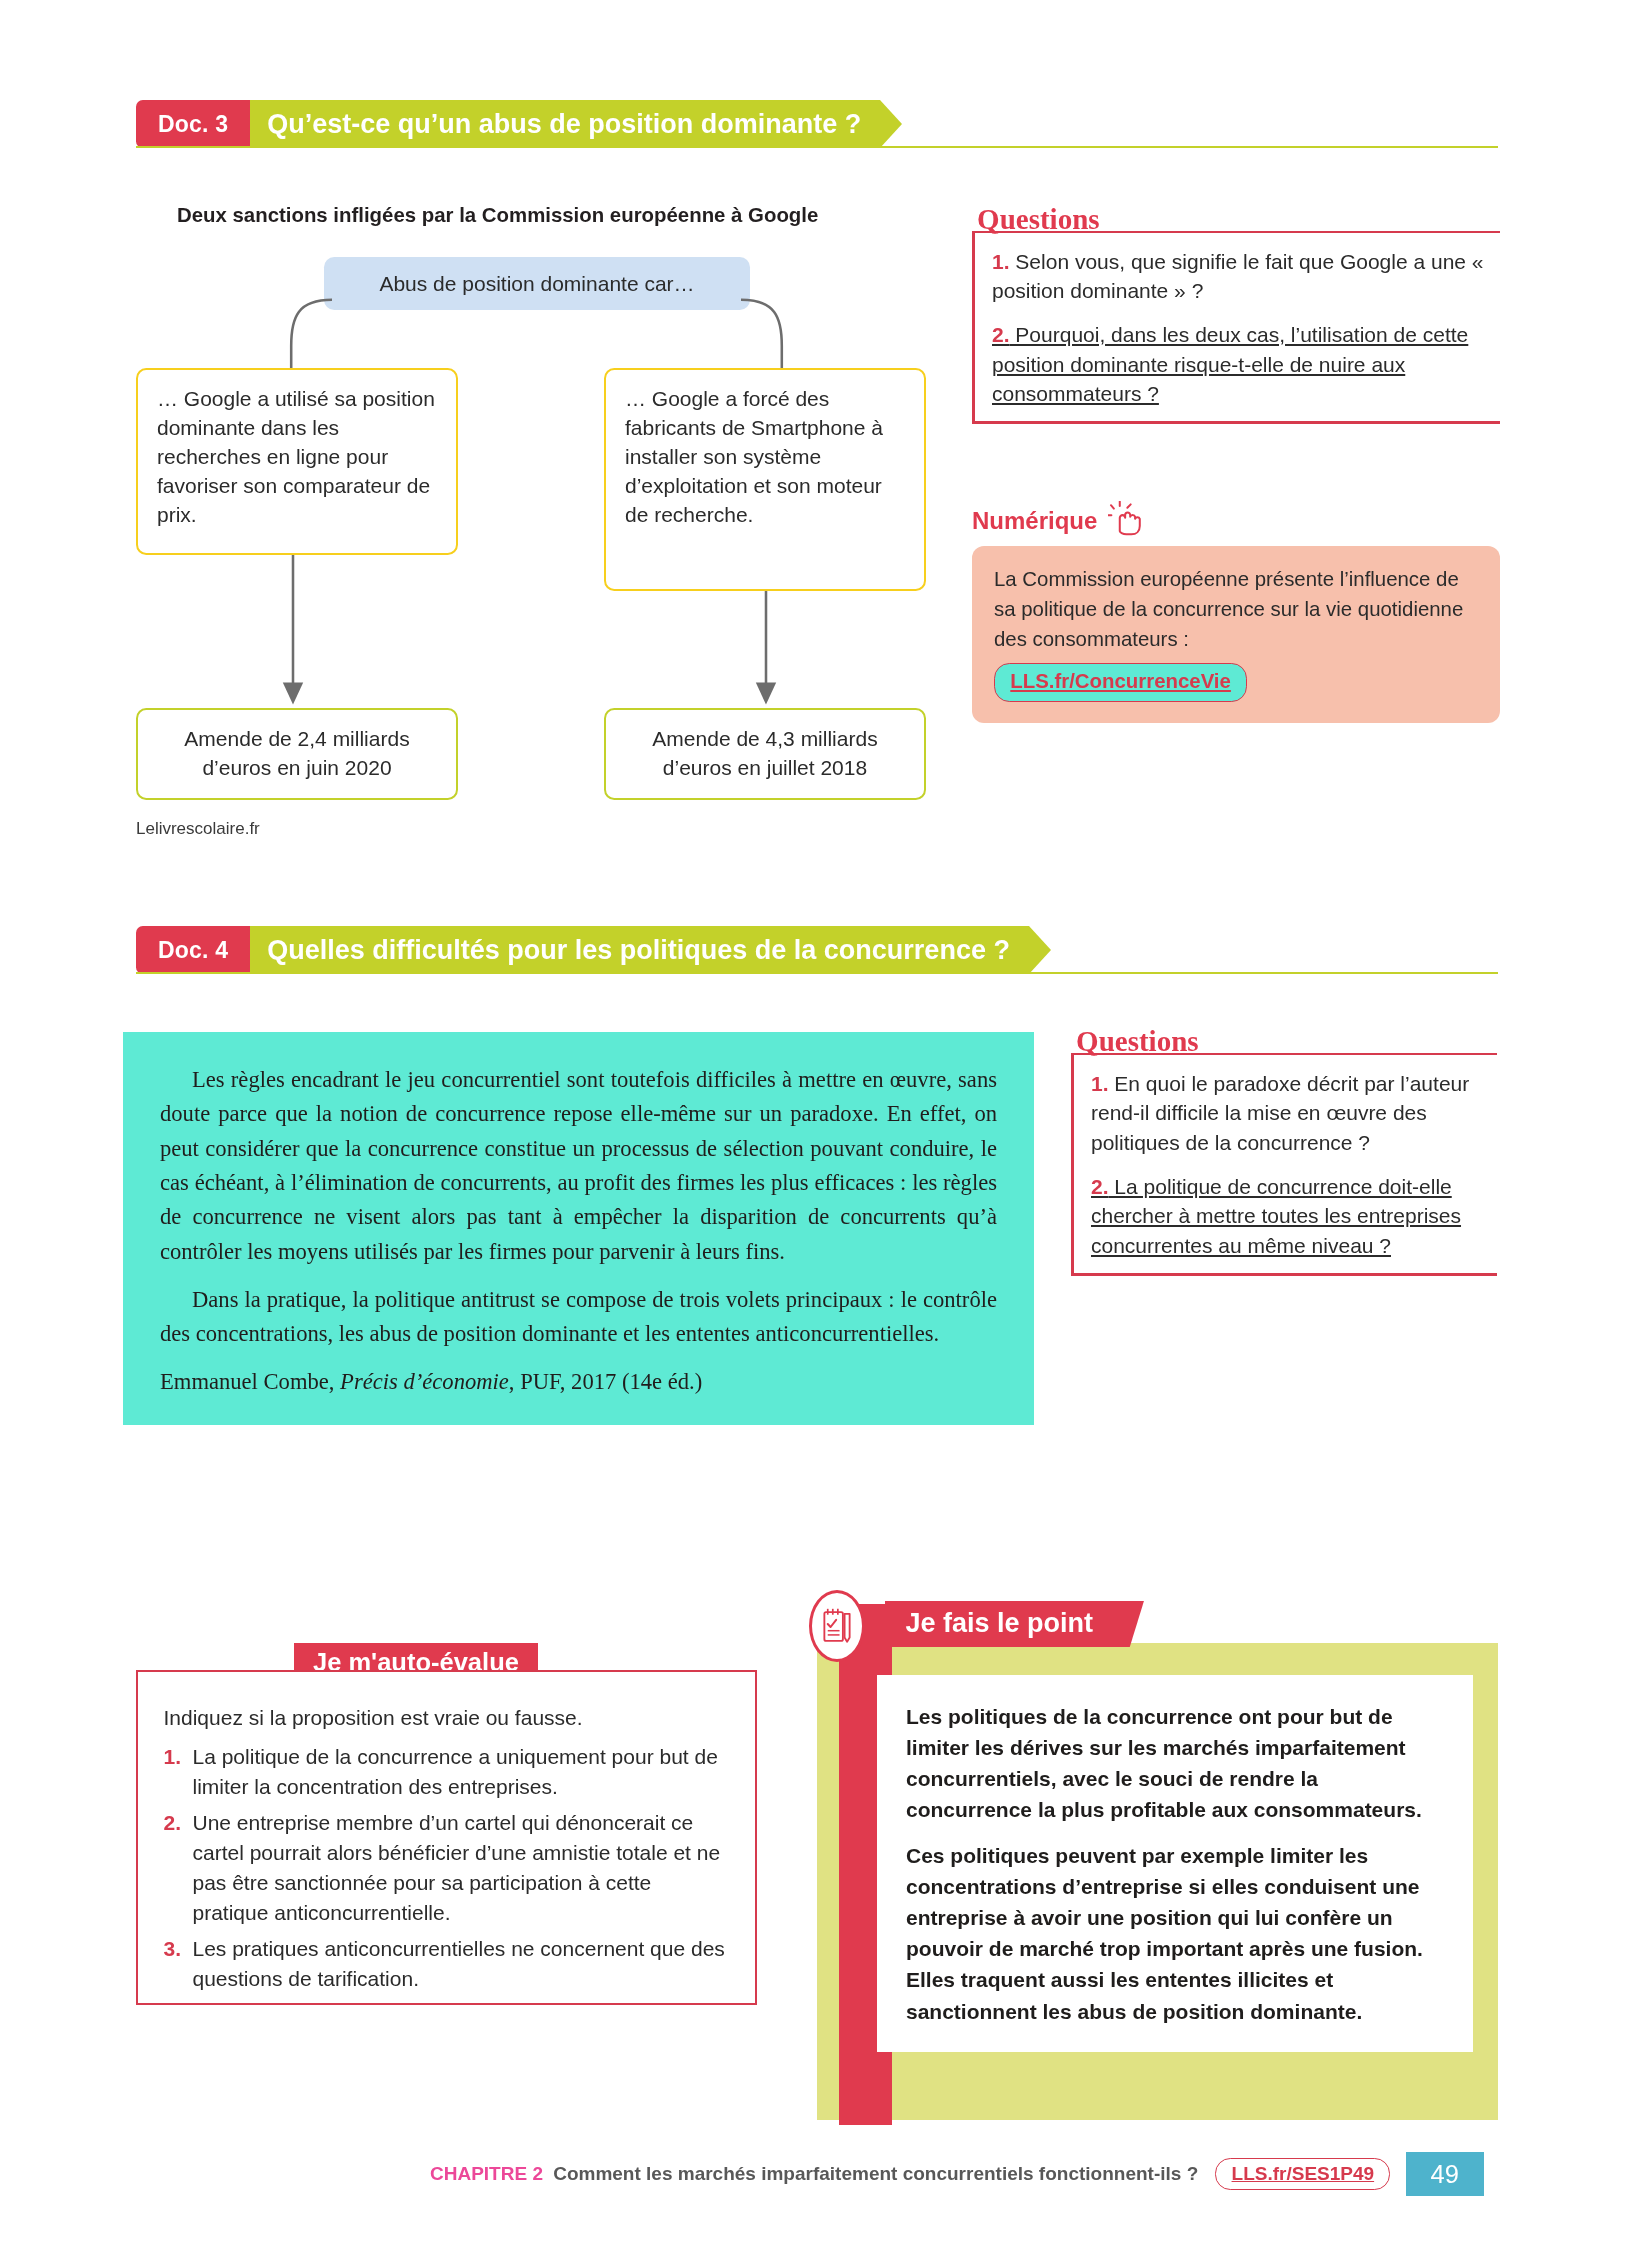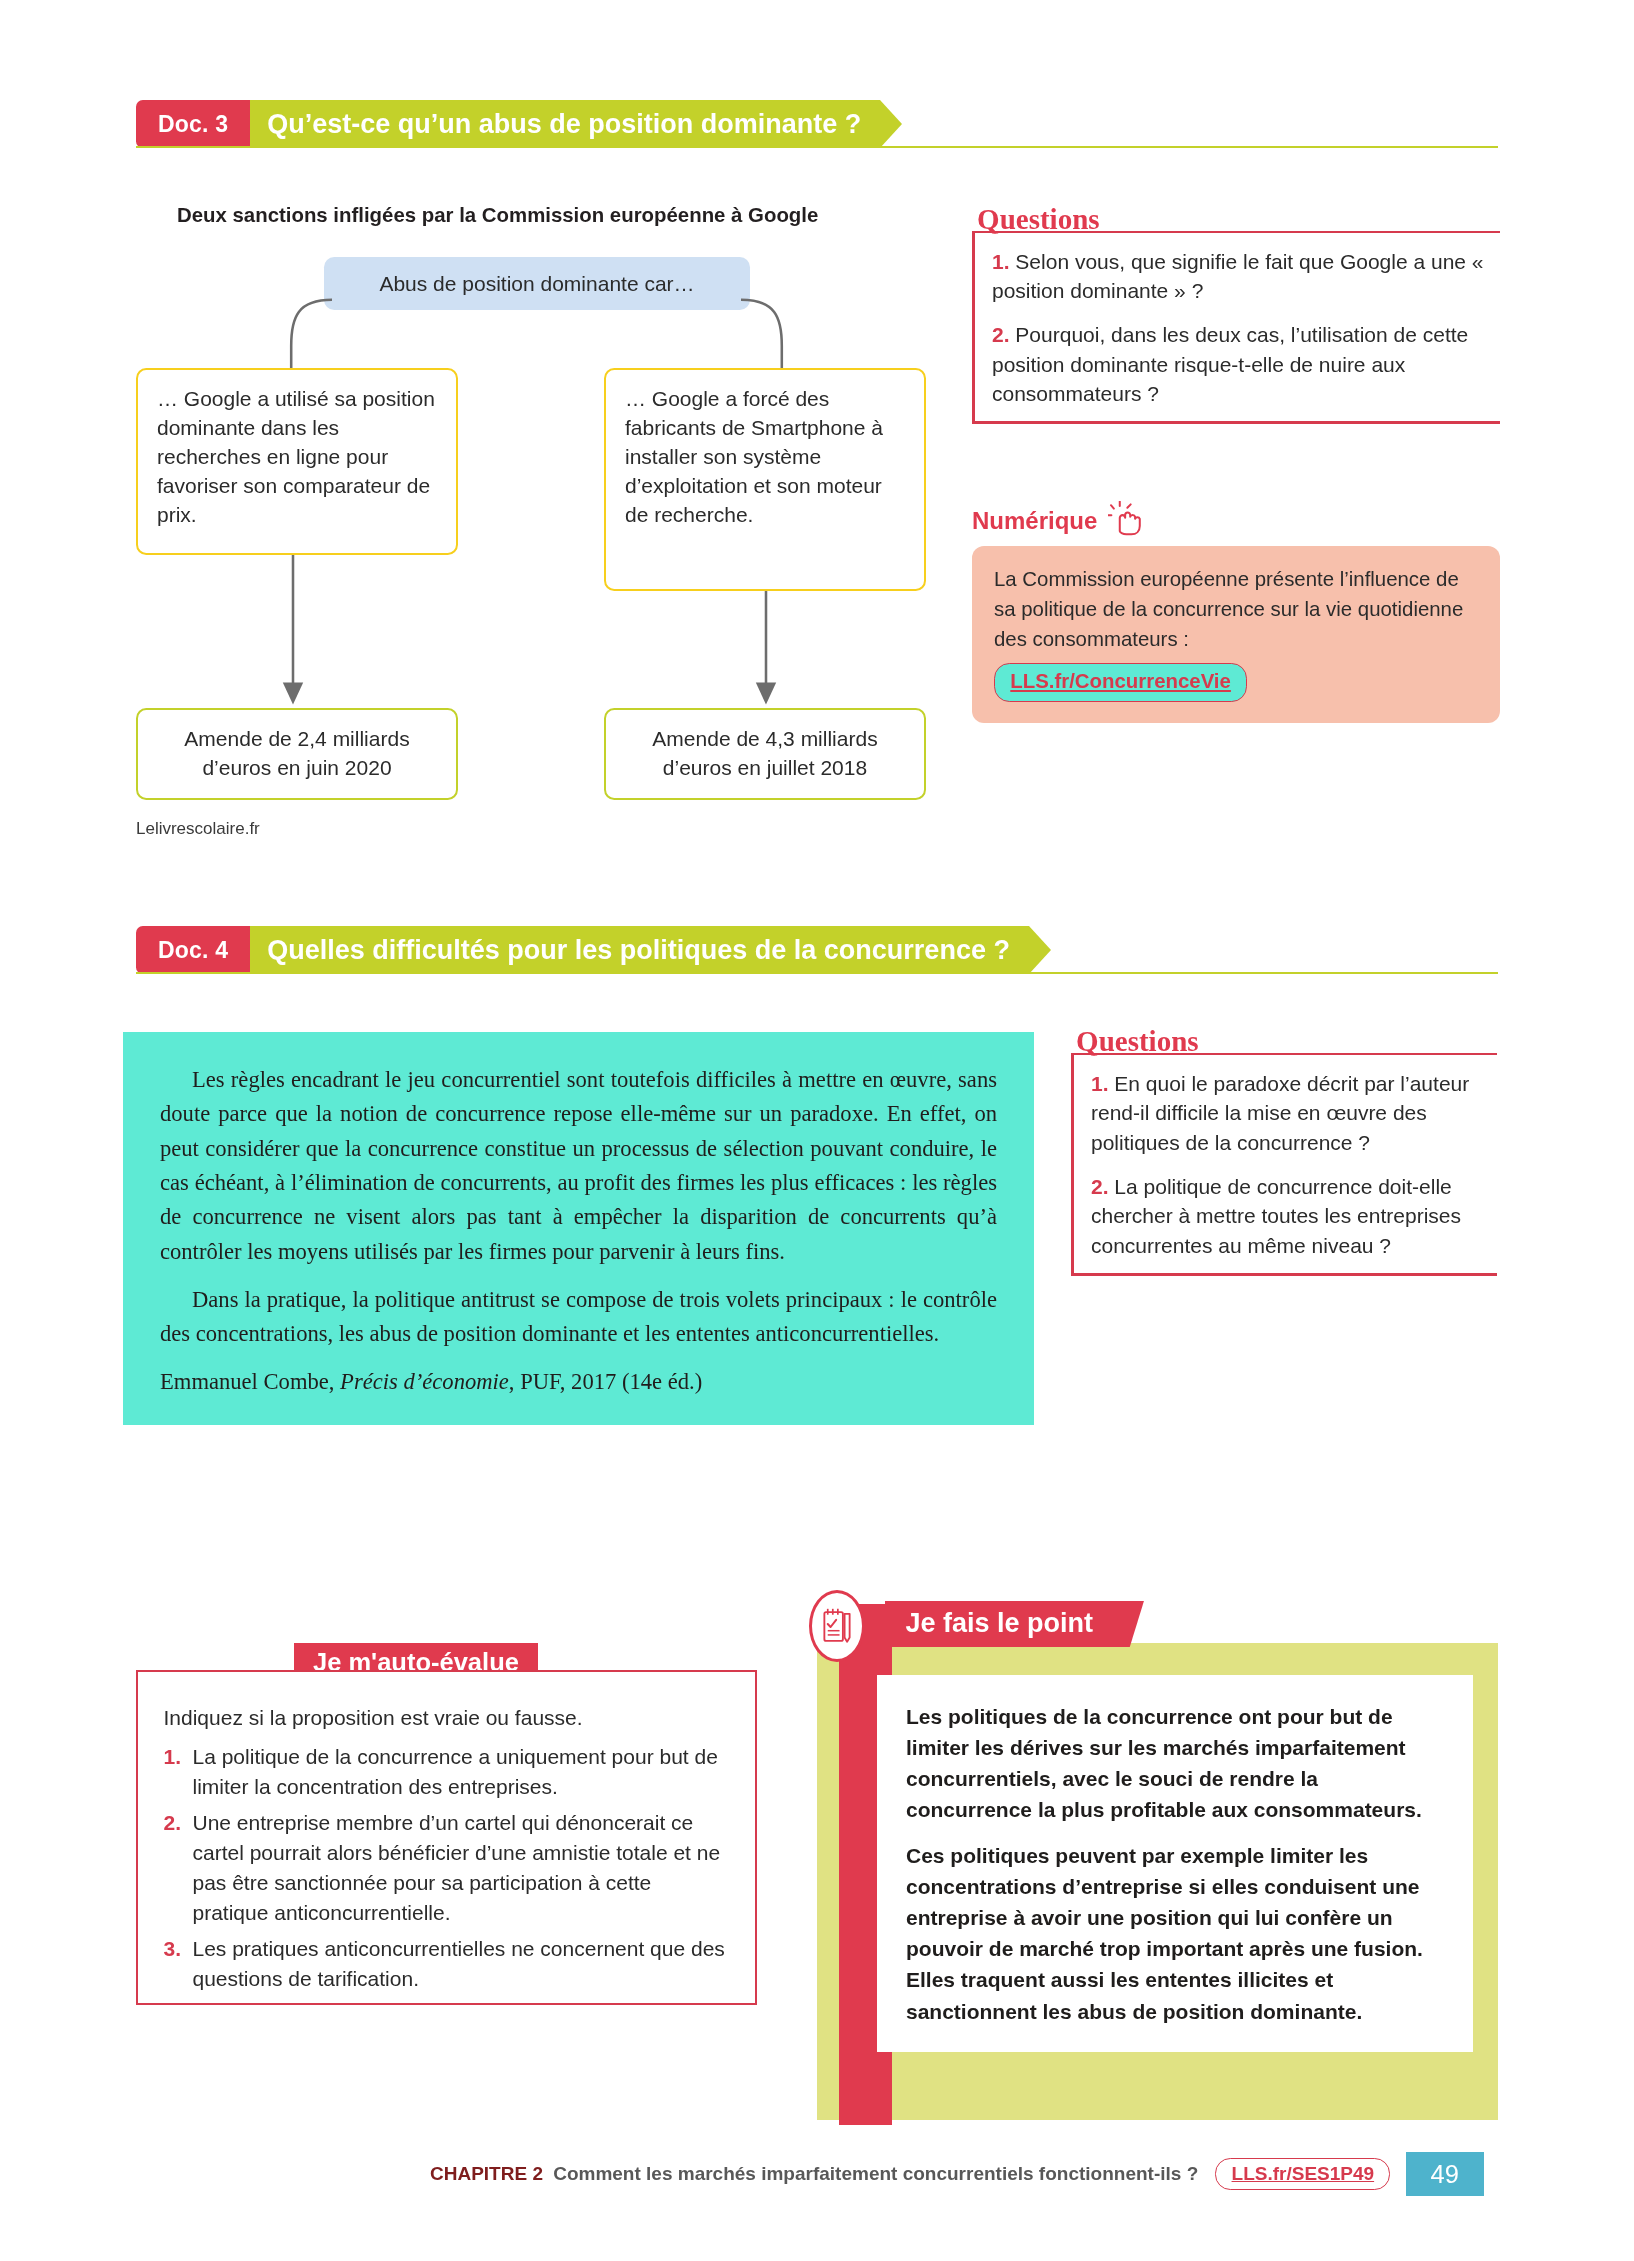--- a/index.html
+++ b/index.html
@@ -73,21 +73,21 @@
     content: ""; position: absolute; left: 0; top: 2.6px; right: 0; height: 17px;
     background: #f8c3c9; z-index: -1;
   }
   .q-body {
     border-left: 3.4px solid #d63a4d; border-top: 2.6px solid #d63a4d;
     border-bottom: 3.4px solid #d63a4d;
     padding: 13.6px 8.5px 12px 17px; margin-top: -3.4px;
   }
   .q-body.nb { border-bottom-width: 3.4px; }
   .q-item { font-size: 21px; line-height: 1.42; color: #2b2b2b; margin-bottom: 13.6px; }
-  .q-item:last-child { margin-bottom: 0; }
+  .q-item:last-child { margin-bottom: 0; text-decoration: underline; }
   .q-num { color: #d63a4d; font-weight: 700; }
 
   
   .num-block { position: absolute; }
   .num-label {
     font-weight: 700; font-size: 24px; color: #e03a4e;
     display: inline-block; vertical-align: middle;
   }
   .num-card {
     background: #f7c0ac; border-radius: 12px;
@@ -166,21 +166,21 @@
   .point-card {
     position: absolute; background: #fff; padding: 25.5px 29px 25.5px 29px;
   }
   .point-card p {
     font-weight: 700; font-size: 21px; line-height: 1.48; color: #1f1d1c;
   }
   .point-card p + p { margin-top: 15.3px; }
 
   
   .footer { position: absolute; display: flex; align-items: center; }
-  .footer-chapter { color: #7f1d1d; font-weight: 700; font-size: 19px; margin-right: 10.2px; }
+  .footer-chapter { color: #ec4899; font-weight: 700; font-size: 19px; margin-right: 10.2px; }
   .footer-title { color: #585858; font-weight: 700; font-size: 19px; }
   .footer-code {
     margin-left: 17px; border: 1.7px solid #d63a4d; border-radius: 15.3px;
     color: #d63a4d; font-weight: 700; font-size: 19px; padding: 3.4px 15.3px 4.3px; background:#fff;
   }
   .footer-page {
     margin-left: 15.3px; background: #4eb3cc; color: #fff;
     font-size: 25.5px; font-weight: 400;
     width: 78px; height: 44px; display: flex; align-items: center; justify-content: center;
   }

